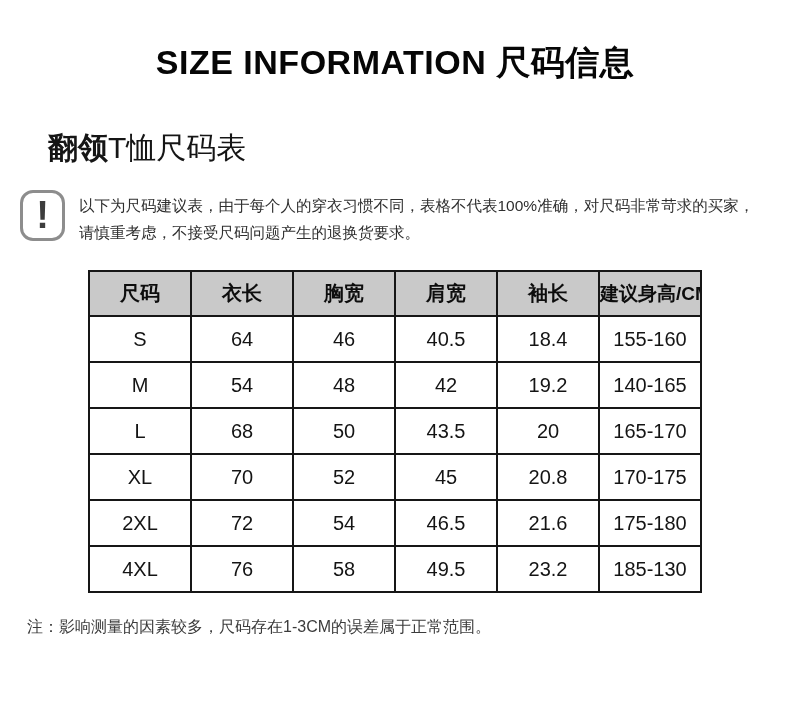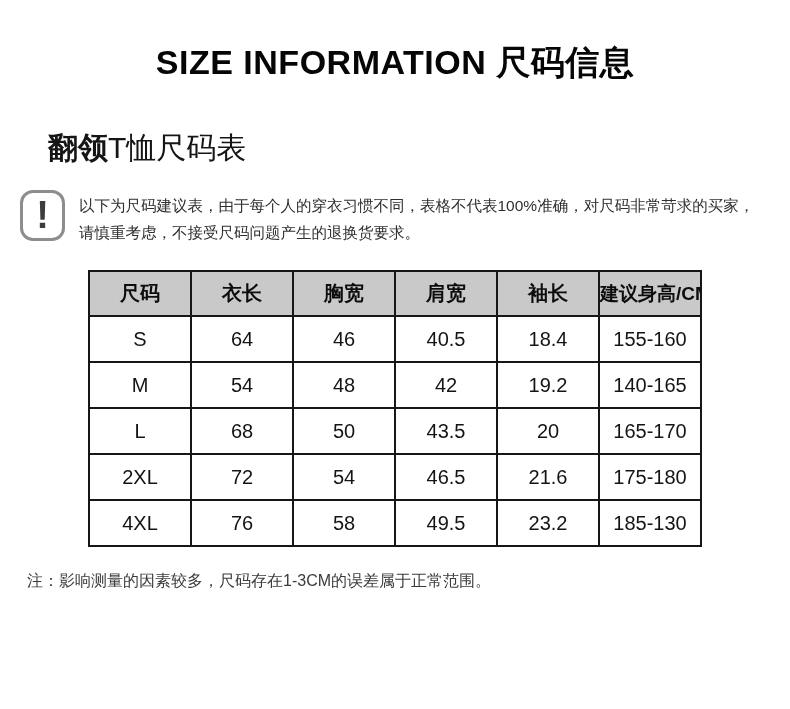--- a/index.html
+++ b/index.html
@@ -154,20 +154,28 @@
         </tr>
         <tr>
           <td>L</td>
           <td>68</td>
           <td>50</td>
           <td>43.5</td>
           <td>20</td>
           <td>165-170</td>
         </tr>
         <tr>
+          <td>XL</td>
+          <td>70</td>
+          <td>52</td>
+          <td>45</td>
+          <td>20.8</td>
+          <td>170-175</td>
+        </tr>
+        <tr>
           <td>2XL</td>
           <td>72</td>
           <td>54</td>
           <td>46.5</td>
           <td>21.6</td>
           <td>175-180</td>
         </tr>
         <tr>
           <td>4XL</td>
           <td>76</td>

